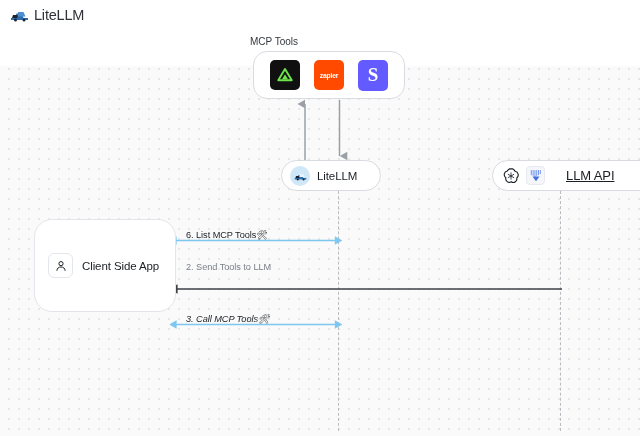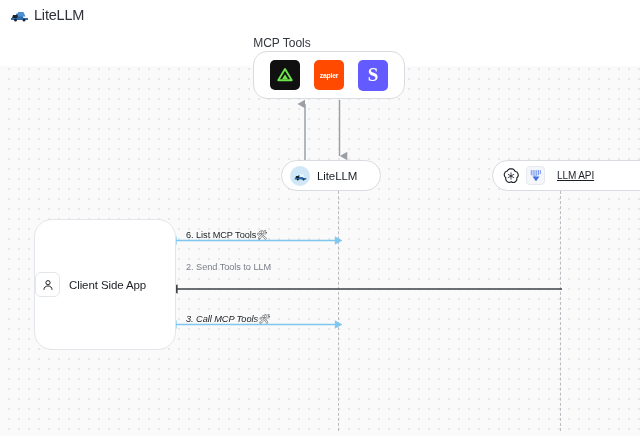--- a/index.html
+++ b/index.html
@@ -84,24 +84,24 @@
     border: 1.2px solid #d8dbe0;
     box-sizing: border-box;
     display: flex;
     align-items: center;
     z-index: 6;
   }
 
   
   #mcp-tools-label {
     position: absolute;
-    left: 16px; top: 36px;
+    left: 8px; top: 36px;
     width: 532px;
     text-align: center;
-    font-size: 12px;
+    font-size: 10px;
     color: #32373d;
     z-index: 7;
   }
   #mcp-tools-node {
     left: 253px; top: 51px;
     width: 152px; height: 48px;
     border-radius: 14px;
     justify-content: center;
     gap: 14px;
   }
@@ -169,33 +169,34 @@
     border-radius: 4px;
     background: #f4f6fa;
     border: 0.8px solid #e6e9ef;
     display: flex;
     align-items: center;
     justify-content: center;
     box-sizing: border-box;
     flex: 0 0 auto;
   }
   #llm-api-label {
-    font-size: 10px;
+    font-size: 13px;
     color: #1b1f24;
-    margin-left: 6px;
+    margin-left: 15px;
     letter-spacing: -0.1px;
     text-decoration: underline;
   }
 
   
   #client-app-node {
     left: 34px; top: 219px;
-    width: 142px; height: 131px;
+    width: 142px; height: 93px;
     border-radius: 18px;
     border-color: #e2e5e9;
+    padding-left: 13px;
     gap: 9px;
   }
   #client-app-icon-box {
     width: 25px; height: 25px;
     border-radius: 6px;
     background: #ffffff;
     border: 1px solid #e3e6ea;
     display: flex;
     align-items: center;
     justify-content: center;

